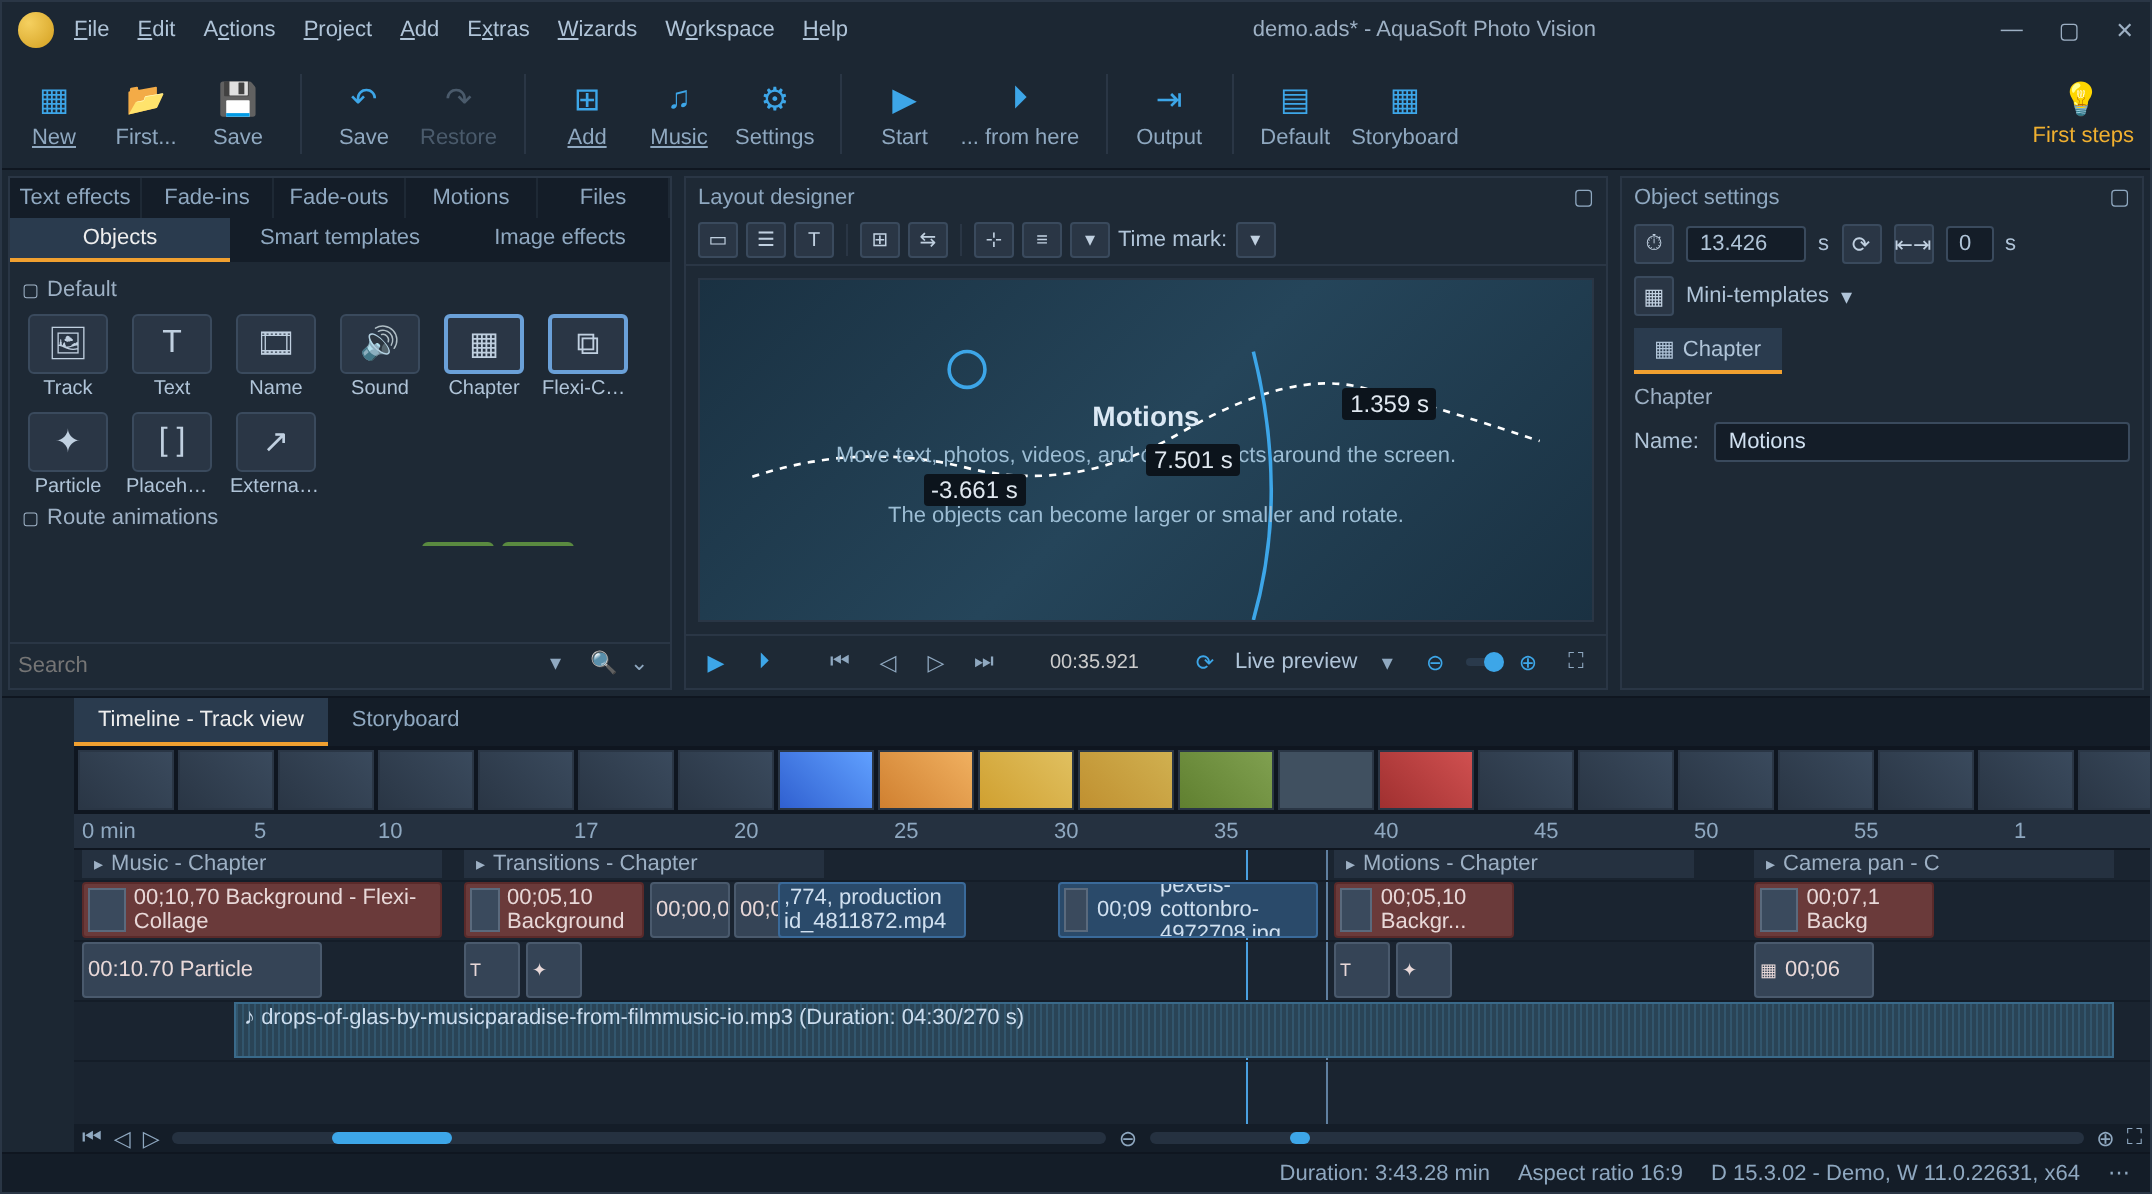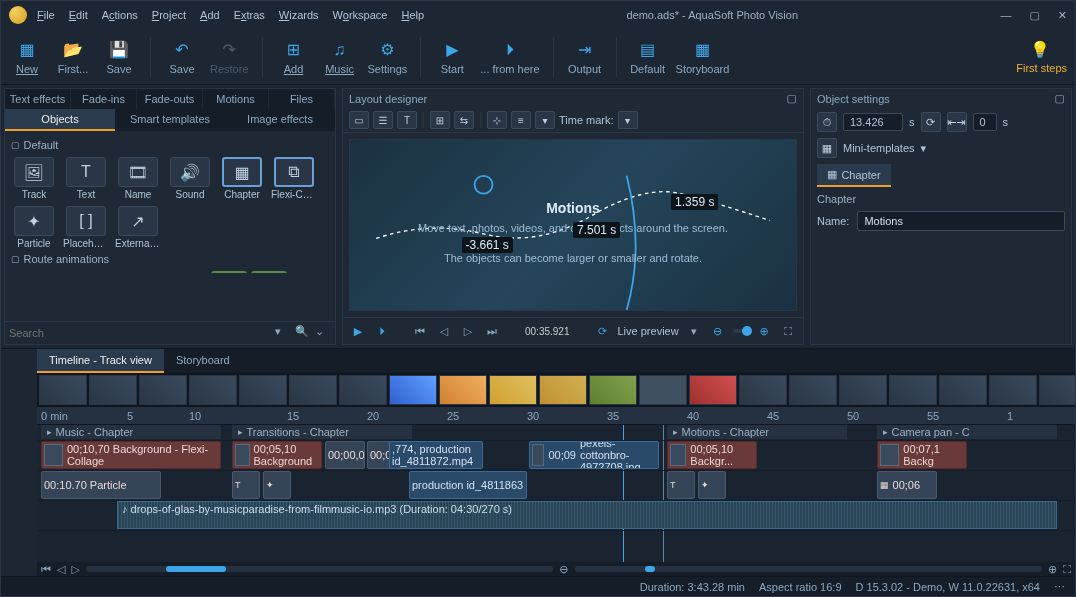--- a/index.html
+++ b/index.html
@@ -374,21 +374,21 @@
           <div></div>
           <div></div>
           <div></div>
           <div></div>
           <div></div>
       </div>
       <div class="ruler">
         <span>0 min</span>
         <span class="tick" style="left:90px">5</span>
           <span class="tick" style="left:152px">10</span>
-        <span class="tick" style="left:250px">15</span>
+        <span class="tick" style="left:250px">17</span>
           <span class="tick" style="left:330px">20</span>
         <span class="tick" style="left:410px">25</span>
           <span class="tick" style="left:490px">30</span>
         <span class="tick" style="left:570px">35</span>
           <span class="tick" style="left:650px">40</span>
         <span class="tick" style="left:730px">45</span>
           <span class="tick" style="left:810px">50</span>
         <span class="tick" style="left:890px">55</span>
           <span class="tick" style="left:970px">1</span>
       </div>
@@ -435,23 +435,20 @@
               <span>00;07,1 Backg</span>
             </div>
         </div>
 
         <div class="trow">
           <div class="clip soft" style="left:4px;width:120px">
               <span>00:10.70  Particle</span>
             </div>
           <div class="clip soft" style="left:195px;width:28px">T</div>
           <div class="clip soft" style="left:226px;width:28px">✦</div>
-          <div class="clip blue" style="left:372px;width:118px">
-              <span>production id_4811863</span>
-            </div>
           <div class="clip soft" style="left:630px;width:28px">T</div>
           <div class="clip soft" style="left:661px;width:28px">✦</div>
           <div class="clip soft" style="left:840px;width:60px">▦ <span>00;06</span></div>
         </div>
 
         <div class="trow">
           <div class="audio" style="left:80px;width:940px">
             <div class="wave"></div>
             <div class="lbl">♪ <span>drops-of-glas-by-musicparadise-from-filmmusic-io.mp3 (Duration: 04:30/270 s)</span></div>
           </div>

